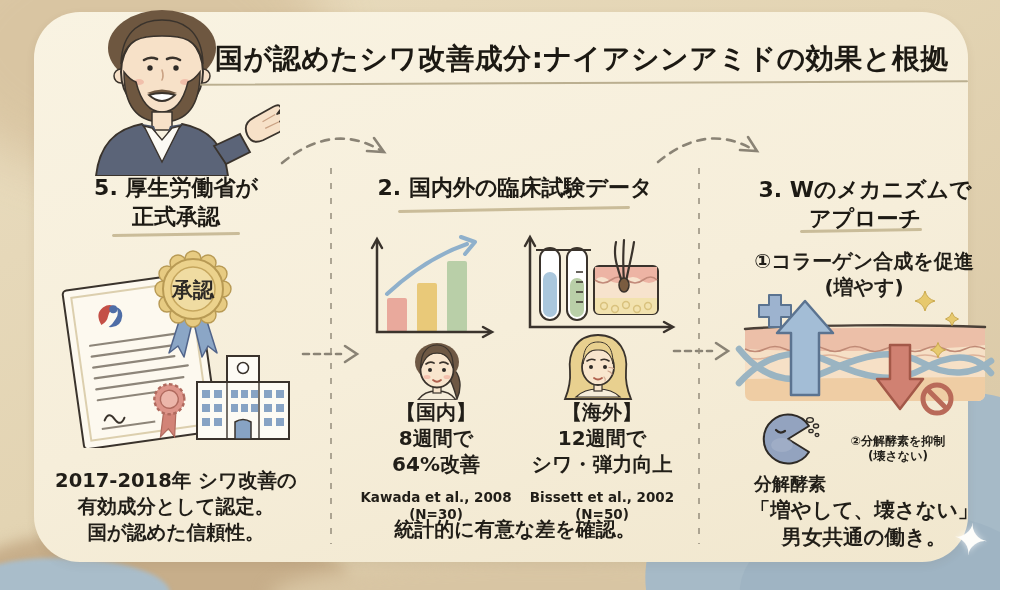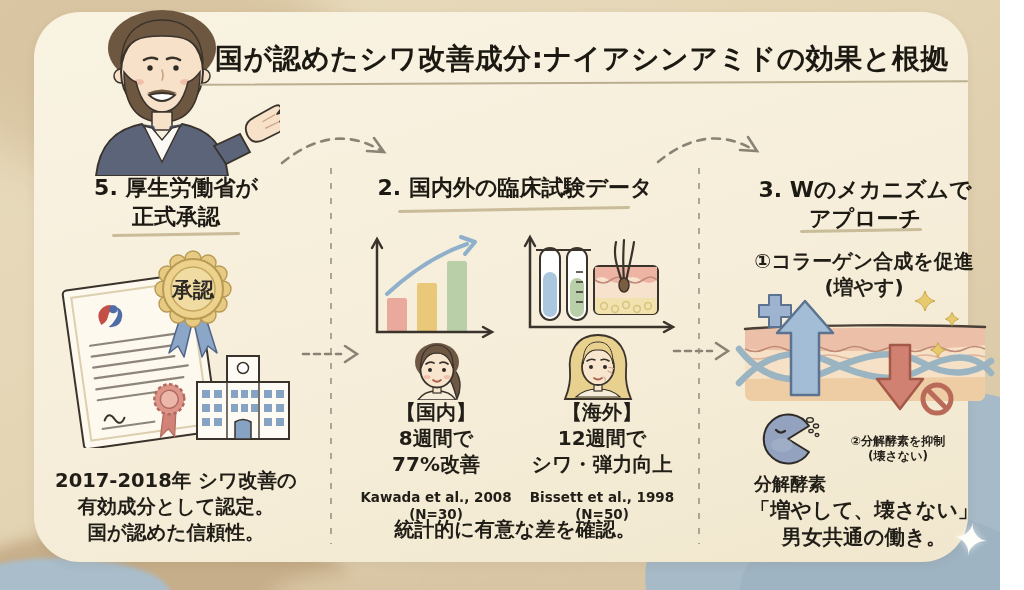--- a/index.html
+++ b/index.html
@@ -261,32 +261,32 @@
     <circle cx="31" cy="36" r="2" fill="#2e2a26"></circle>
       <circle cx="45" cy="36" r="2" fill="#2e2a26"></circle>
     <path d="M48,40 q3,1 4,3 M49,36.5 q3,0 4.5,1" stroke="#c9a08a" stroke-width="1.2" fill="none" stroke-linecap="round"></path>
     <path d="M44,46 q2,2 1,4" stroke="#d8b49c" stroke-width="1.2" fill="none" stroke-linecap="round"></path>
     <path d="M34,47 q4,3 8,0" stroke="#b0614f" stroke-width="1.8" fill="none" stroke-linecap="round"></path>
   </svg>
 
   <div class="abs body-txt study dom">
     <div>【国内】</div>
     <div>8週間で</div>
-    <div>77%改善</div>
+    <div>64%改善</div>
     <div class="cite">
       <div>Kawada et al., 2008</div>
       <div>(N=30)</div>
     </div>
   </div>
   <div class="abs body-txt study ovs">
     <div>【海外】</div>
     <div>12週間で</div>
     <div>シワ・弾力向上</div>
     <div class="cite">
-      <div>Bissett et al., 1998</div>
+      <div>Bissett et al., 2002</div>
       <div>(N=50)</div>
     </div>
   </div>
   <div class="abs body-txt c2foot">統計的に有意な差を確認。</div>
 
   <div class="abs h2 c3h">
     <div>3. Wのメカニズムで</div>
       <div>アプローチ</div>
   </div>
   <div class="abs hul c3ul"></div>

